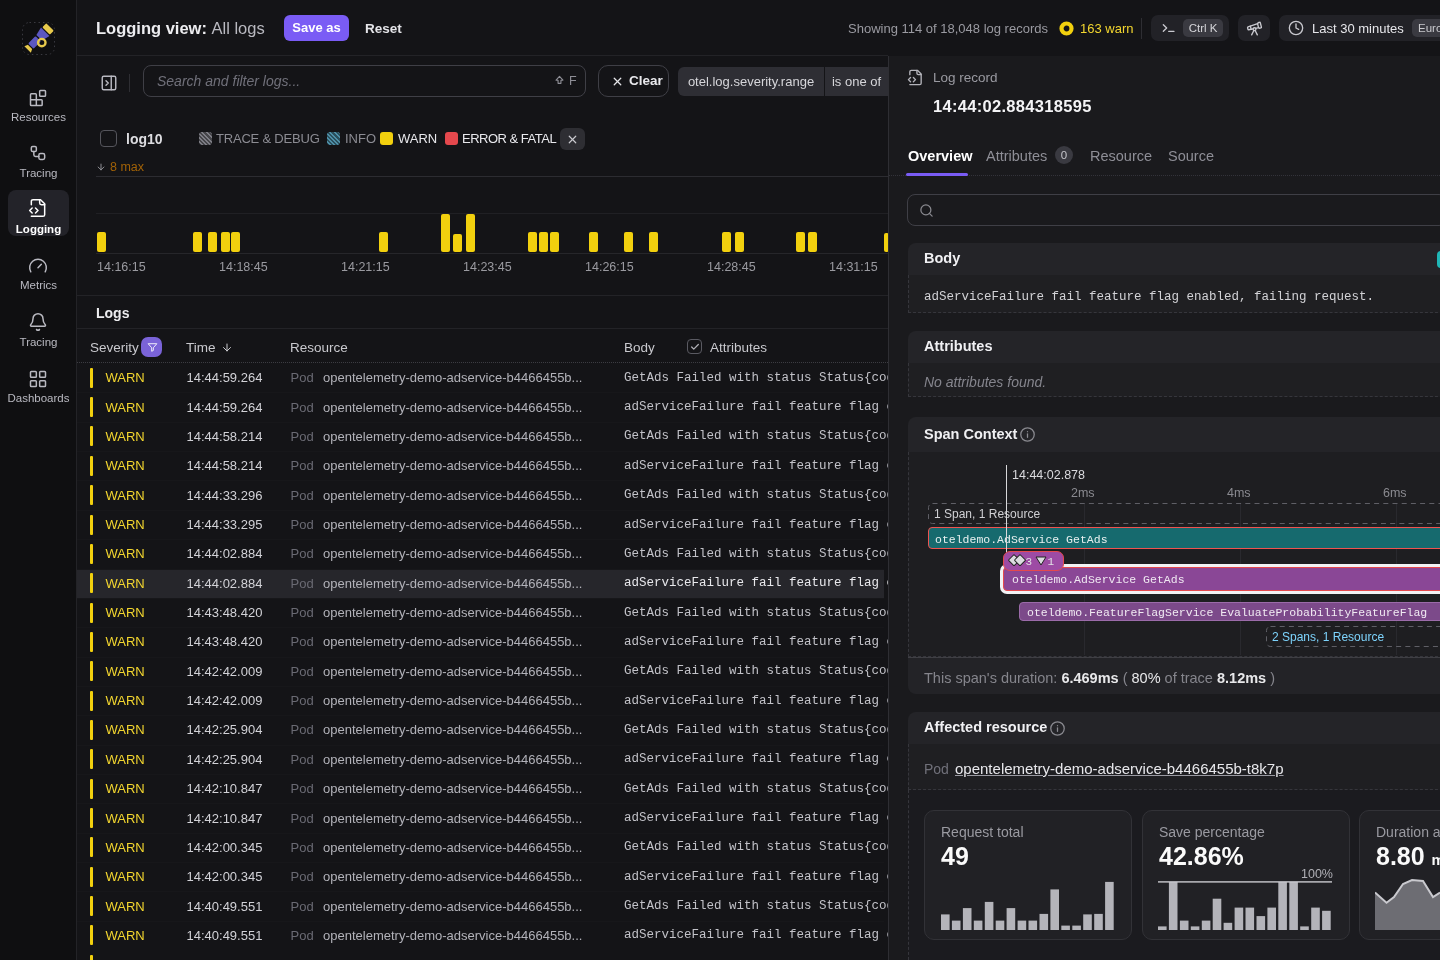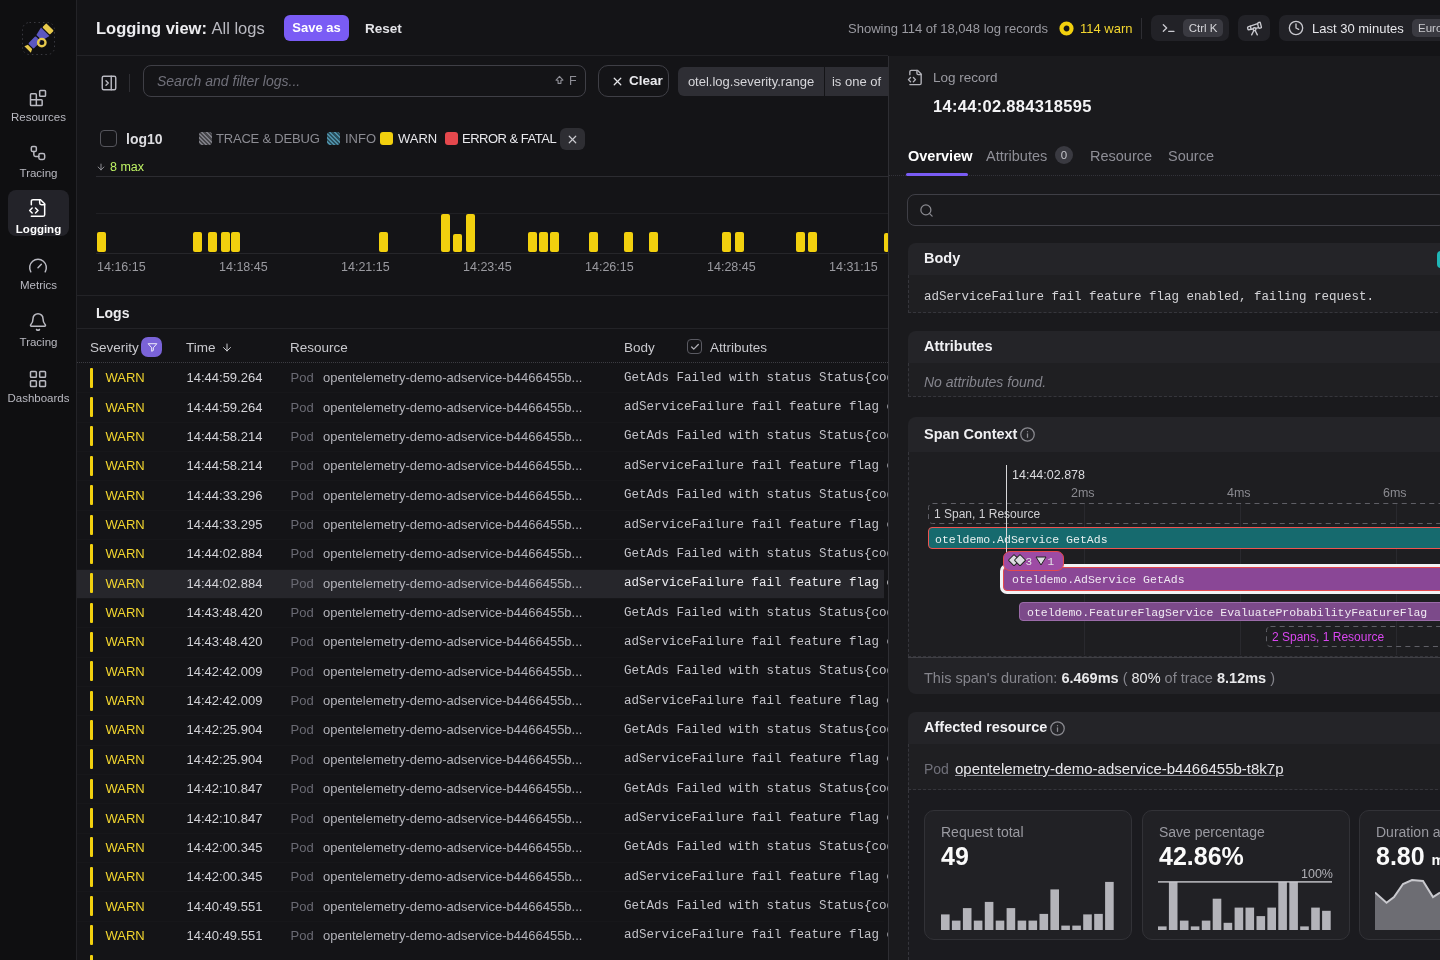--- a/index.html
+++ b/index.html
@@ -58,21 +58,21 @@
     </svg>
 <div class="txt" style="left:0px;top:392px;width:77px;text-align:center;font-size:11.5px;color:#b9b9c1;font-weight:400;left:0">Dashboards</div>
 <div class="abs" style="left:77px;top:0;width:811px;height:56px;border-bottom:1px solid #232327"></div>
 <div class="txt" style="left:96px;top:19px;font-size:16.5px;font-weight:700;color:#ededf0">Logging view: <span style="font-weight:400;color:#b9b9c0">All logs</span></div>
 <div class="abs" style="left:284px;top:15px;width:65px;height:26px;background:#7a5cf5;border-radius:6px;text-align:center;line-height:26px;font-size:13px;font-weight:600;color:#fff">Save as</div>
 <div class="txt" style="left:365px;top:21px;font-size:13.5px;font-weight:600;color:#e4e4e8">Reset</div>
 <div class="txt" style="left:848px;top:21px;font-size:13px;color:#9a9aa1">Showing 114 of 18,048 log records</div>
 <svg class="abs" style="left:1059px;top:21px" width="15" height="15" viewBox="0 0 15 15">
       <circle cx="7.5" cy="7.5" r="5" fill="none" stroke="#f2d00e" stroke-width="4.2"></circle>
     </svg>
-<div class="txt" style="left:1080px;top:21px;font-size:13px;font-weight:500;color:#f3d62f">114 warn</div>
+<div class="txt" style="left:1080px;top:21px;font-size:13px;font-weight:500;color:#f3d62f">163 warn</div>
 <div class="abs" style="left:1141px;top:18px;width:1px;height:21px;background:#2e2e33"></div>
 <div class="abs" style="left:1151px;top:15px;width:78px;height:26px;background:#222227;border-radius:7px"></div>
 <svg class="abs" style="left:1160px;top:20px" width="16" height="16" viewBox="0 0 24 24" fill="none" stroke="#c9c9cf" stroke-width="2" stroke-linecap="round" stroke-linejoin="round">
       <path d="m5 7 5 5-5 5"></path>
       <path d="M13 17h8"></path>
     </svg>
 <div class="abs" style="left:1183px;top:19px;width:40px;height:18px;background:#3a3a41;border-radius:5px;text-align:center;line-height:18px;font-size:11.5px;color:#d6d6da">Ctrl K</div>
 <div class="abs" style="left:1238px;top:15px;width:32px;height:26px;background:#222227;border-radius:7px"></div>
 <svg class="abs" style="left:1246px;top:20px" width="17" height="17" viewBox="0 0 24 24" fill="none" stroke="#c9c9cf" stroke-width="1.9" stroke-linecap="round" stroke-linejoin="round">
       <path d="m10.065 12.493-6.18 1.318a.934.934 0 0 1-1.108-.702l-.537-2.15a1.07 1.07 0 0 1 .691-1.265l13.504-4.44"></path>
@@ -122,21 +122,21 @@
 <div class="txt" style="left:462px;top:131px;font-size:13px;letter-spacing:-0.5px;color:#e8e8ec">ERROR &amp; FATAL</div>
 <div class="abs" style="left:560px;top:128px;width:25px;height:22px;background:#2e2e33;border-radius:6px"></div>
 <svg class="abs" style="left:566px;top:133px" width="13" height="13" viewBox="0 0 24 24" fill="none" stroke="#c9c9ce" stroke-width="2.2" stroke-linecap="round">
       <path d="M18 6 6 18"></path>
       <path d="m6 6 12 12"></path>
     </svg>
 <svg class="abs" style="left:96px;top:161px" width="10" height="12" viewBox="0 0 24 24" fill="none" stroke="#9a9aa0" stroke-width="2.2" stroke-linecap="round" stroke-linejoin="round">
       <path d="M12 5v14"></path>
       <path d="m19 12-7 7-7-7"></path>
     </svg>
-<div class="txt" style="left:110px;top:160px;font-size:12.5px;color:#bef264">8 max</div>
+<div class="txt" style="left:110px;top:160px;font-size:12.5px;color:#a16207">8 max</div>
 <div class="abs" style="left:96px;top:176px;width:792px;height:1px;background:#2c2c31"></div>
 <div class="abs" style="left:96px;top:213px;width:792px;height:1px;background:#202024"></div>
 <div class="abs" style="left:96px;top:252.5px;width:792px;height:1px;background:#26262a"></div>
 <div class="abs" style="left:97px;top:231.5px;width:9px;height:20.5px;background:#f2d00e;border-radius:2px"></div>
 <div class="abs" style="left:193px;top:231.5px;width:9px;height:20.5px;background:#f2d00e;border-radius:2px"></div>
 <div class="abs" style="left:208px;top:231.5px;width:9px;height:20.5px;background:#f2d00e;border-radius:2px"></div>
 <div class="abs" style="left:221px;top:231.5px;width:9px;height:20.5px;background:#f2d00e;border-radius:2px"></div>
 <div class="abs" style="left:231px;top:231.5px;width:9px;height:20.5px;background:#f2d00e;border-radius:2px"></div>
 <div class="abs" style="left:379px;top:231.5px;width:9px;height:20.5px;background:#f2d00e;border-radius:2px"></div>
 <div class="abs" style="left:441px;top:214.0px;width:9px;height:38px;background:#f2d00e;border-radius:2px"></div>
@@ -382,21 +382,21 @@
       <rect x="8" y="2.2" width="8" height="8" rx="1" transform="rotate(45 12 6.2)" fill="#dcdce0" stroke="#222" stroke-width="1"></rect>
       <text x="17.5" y="11" font-size="11" fill="#e2e2e6" font-family="Liberation Mono,monospace">3</text>
       <path d="M28 3h10l-5 8Z" fill="#dcdce0" stroke="#222" stroke-width="1"></path>
       <text x="39.5" y="11" font-size="11" fill="#e2e2e6" font-family="Liberation Mono,monospace">1</text>
     </svg>
 <div class="abs" style="left:1019px;top:602px;width:429px;height:19px;background:#7c4a8a;border:1px solid #9b6ba9;border-radius:4px"></div>
 <div class="txt mono" style="left:1027px;top:605.5px;font-size:11.5px;color:#f0eaf2">oteldemo.FeatureFlagService EvaluateProbabilityFeatureFlag</div>
 <svg class="abs" style="left:1266px;top:626px" width="174" height="21">
       <rect x="0.5" y="0.5" width="190" height="20" rx="4" fill="none" stroke="#5f5f66" stroke-width="1" stroke-dasharray="5 4.2"></rect>
     </svg>
-<div class="txt" style="left:1272px;top:630px;font-size:12px;color:#d946ef">2 Spans, 1 Resource</div>
+<div class="txt" style="left:1272px;top:630px;font-size:12px;color:#7dd3fc">2 Spans, 1 Resource</div>
 <div class="abs" style="left:908px;top:657px;width:540px;height:37px;background:#232327;border-radius:0 0 8px 8px"></div>
 <div class="abs" style="left:908px;top:657px;width:540px;height:1px;background:#3f3f44"></div>
 <div class="txt" style="left:924px;top:670px;font-size:14.5px;color:#85858c">This span's duration: <span style="color:#e8e8ea;font-weight:600">6.469ms</span> ( <span style="color:#e8e8ea;font-weight:400">80%</span> of trace <span style="color:#e8e8ea;font-weight:600">8.12ms</span> )</div>
 <div class="abs" style="left:908px;top:712px;width:540px;height:32px;background:#242428;border-radius:8px 8px 0 0"></div>
     <div class="txt" style="left:924px;top:719.0px;font-size:14.5px;font-weight:600;color:#f0f0f3">Affected resource</div>
     <svg class="abs" style="left:1049px;top:719.5px" width="17" height="17" viewBox="0 0 24 24" fill="none" stroke="#8a8a90" stroke-width="1.8" stroke-linecap="round">
       <circle cx="12" cy="12" r="9.5"></circle>
       <path d="M12 16v-5"></path>
       <path d="M12 8h.01"></path>
     </svg>

